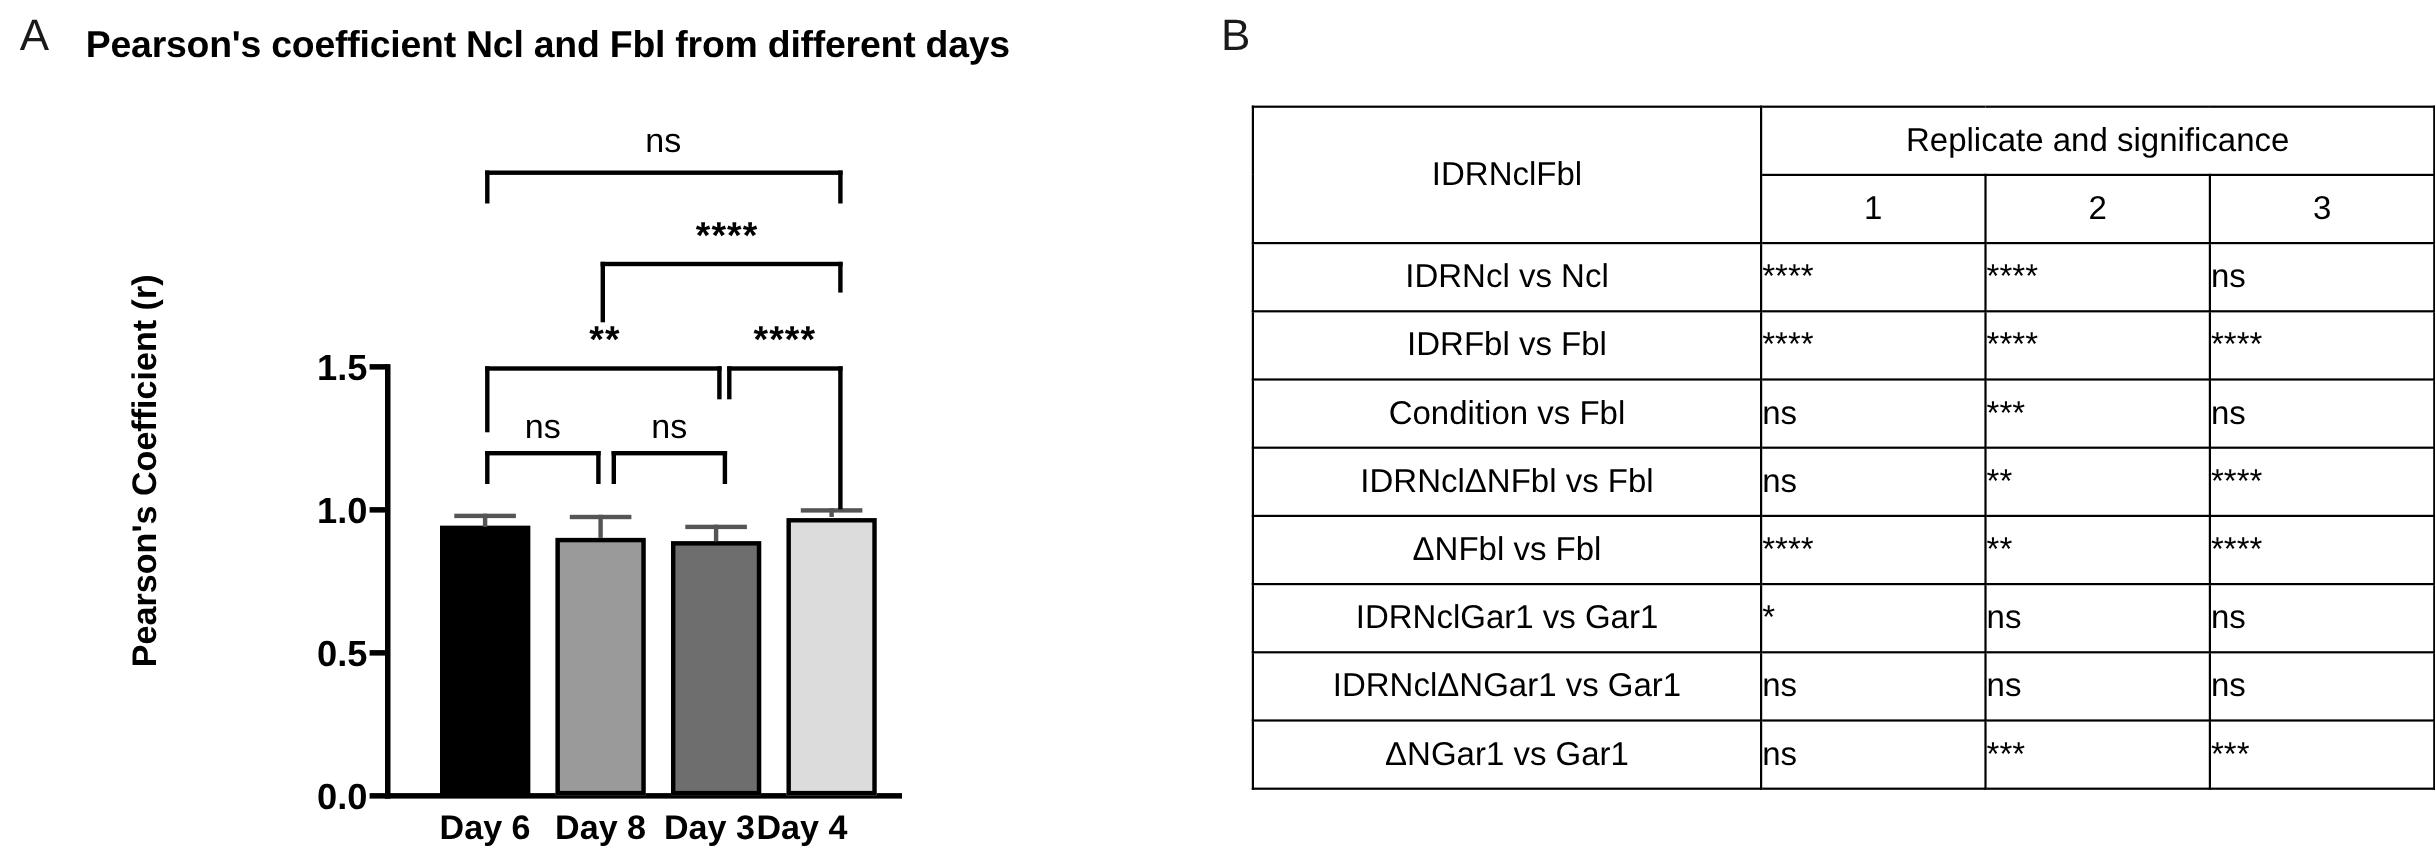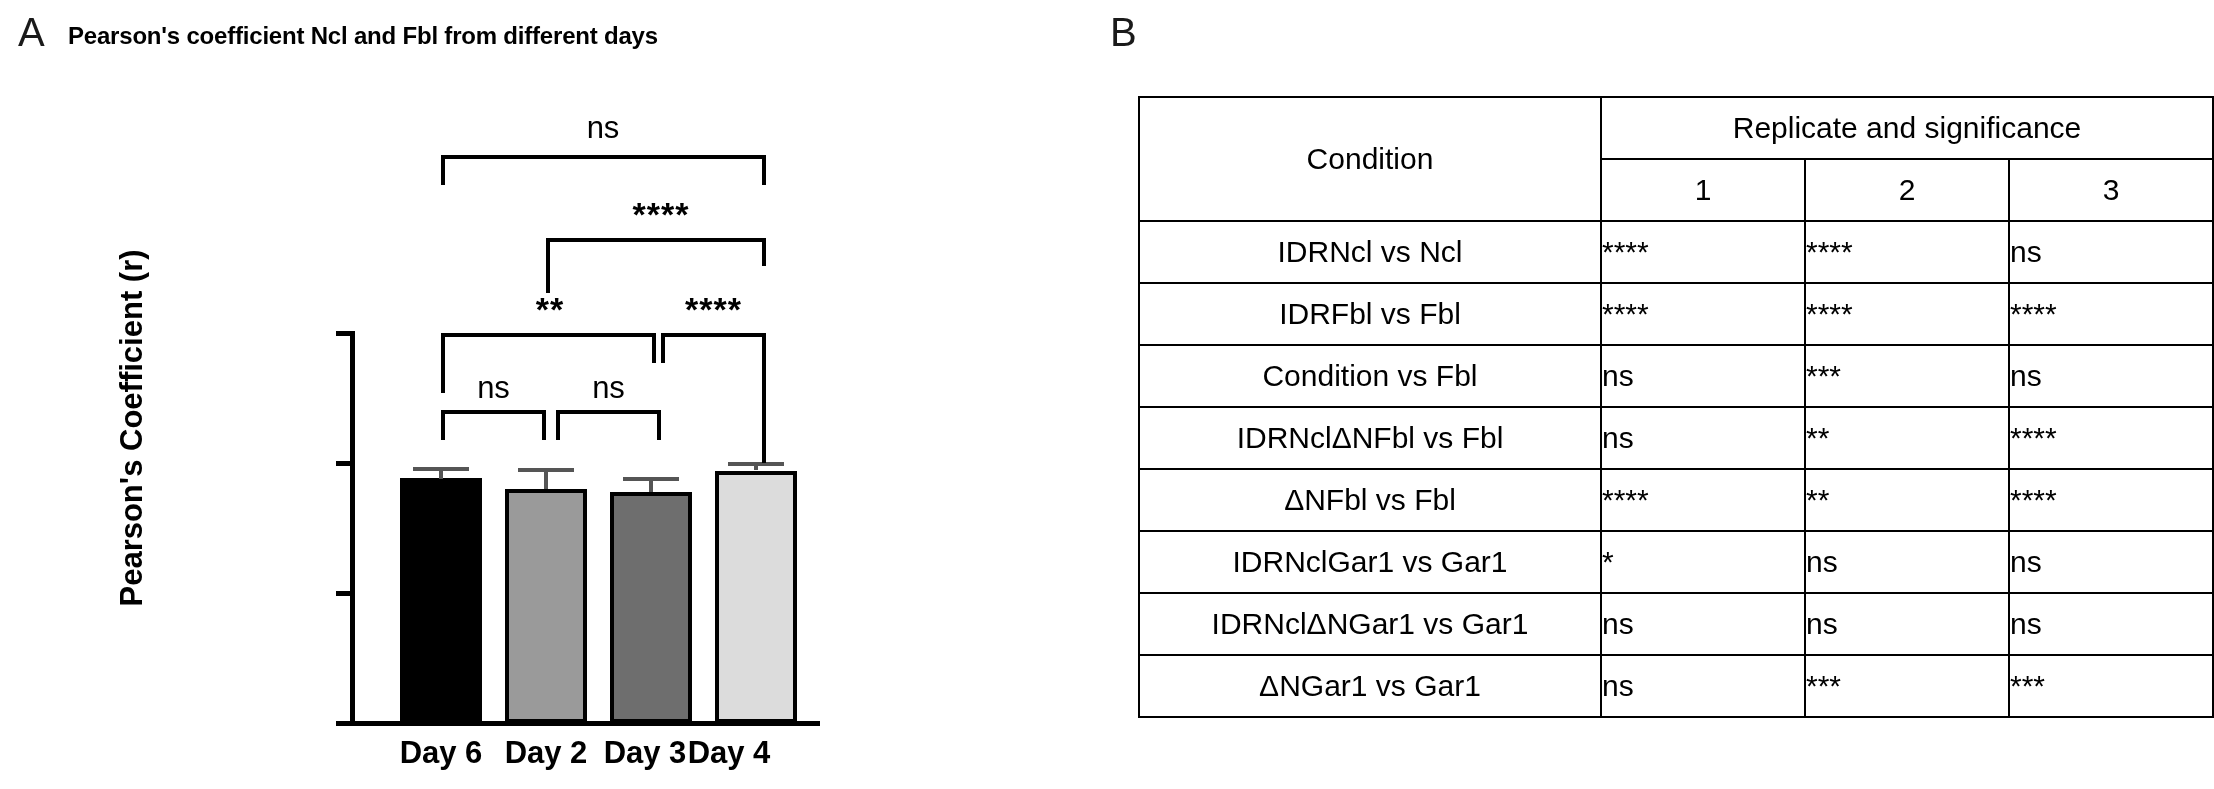--- a/index.html
+++ b/index.html
@@ -28,22 +28,22 @@
   #panel-letter-b { left: 1110px; top: 12px; }
 
   
   #panel-a {
     position: absolute;
     left: 0; top: 0;
     width: 1100px; height: 789px;
   }
   #chart-title {
     position: absolute;
-    left: 68px; top: 22px;
-    font-size: 24px;
+    left: 78px; top: 22px;
+    font-size: 34px;
     font-weight: bold;
     letter-spacing: -0.2px;
     white-space: nowrap;
     color: #000;
   }
 
   
   #plot-area {
     position: absolute;
     left: 0; top: 0;
@@ -180,20 +180,26 @@
 <div id="panel-letter-a" class="panel-letter">A</div>
 
 <div id="panel-a">
 
   <div id="chart-title">Pearson's coefficient Ncl and Fbl from different days</div>
 
   <div id="plot-area">
 
     <div id="y-axis-title">Pearson's Coefficient (r)</div>
 
+    <div id="y-ticks">
+      <div class="y-tick-label" style="top:317px">1.5</div>
+      <div class="y-tick-label" style="top:447px">1.0</div>
+      <div class="y-tick-label" style="top:577px">0.5</div>
+      <div class="y-tick-label" style="top:707px">0.0</div>
+    </div>
 
     <div class="tick-mark" style="top:331px"></div>
     <div class="tick-mark" style="top:461px"></div>
     <div class="tick-mark" style="top:591px"></div>
     <div class="tick-mark" style="top:721px"></div>
 
     <div id="axis-vertical"></div>
     <div id="axis-horizontal"></div>
 
     <div class="bar" style="left:400px; height:245px; background:#000000; border-color:#000000;"></div>
@@ -206,21 +212,21 @@
 
     <div class="bar" style="left:610px; height:231px; background:#6e6e6e; border-color:#000000;"></div>
     <div class="errorbar-stem" style="left:649px; top:477px; height:15px;"></div>
     <div class="errorbar-cap" style="left:623px; top:477px;"></div>
 
     <div class="bar" style="left:715px; height:252px; background:#dcdcdc; border-color:#000000;"></div>
     <div class="errorbar-stem" style="left:754px; top:462px; height:8px;"></div>
     <div class="errorbar-cap" style="left:728px; top:462px;"></div>
 
     <div class="x-tick-label" style="left:376px">Day 6</div>
-    <div class="x-tick-label" style="left:481px">Day 2</div>
+    <div class="x-tick-label" style="left:481px">Day 8</div>
     <div class="x-tick-label" style="left:580px">Day 3</div>
     <div class="x-tick-label" style="left:664px">Day 4</div>
 
     <div class="sig-bracket" style="left:441px; top:410px; width:105px;">
       <div class="bar-h" style="width:105px;"></div>
       <div class="tick-l" style="height:30px;"></div>
       <div class="tick-r" style="left:101px; height:30px;"></div>
     </div>
     <div class="sig-label" style="left:443px; top:372px; width:101px;">ns</div>
 
@@ -261,21 +267,21 @@
 
   </div>
 </div>
 
 <div id="panel-letter-b" class="panel-letter">B</div>
 
 <div id="panel-b">
   <table class="sig-table">
     <thead>
       <tr>
-        <th class="col-condition" rowspan="2">Condition</th>
+        <th class="col-condition" rowspan="2">IDRNclFbl</th>
         <th class="col-replicates" colspan="3">Replicate and significance</th>
       </tr>
       <tr>
         <th class="col-rep-num">1</th>
         <th class="col-rep-num">2</th>
         <th class="col-rep-num">3</th>
       </tr>
     </thead>
     <tbody>
       <tr>

